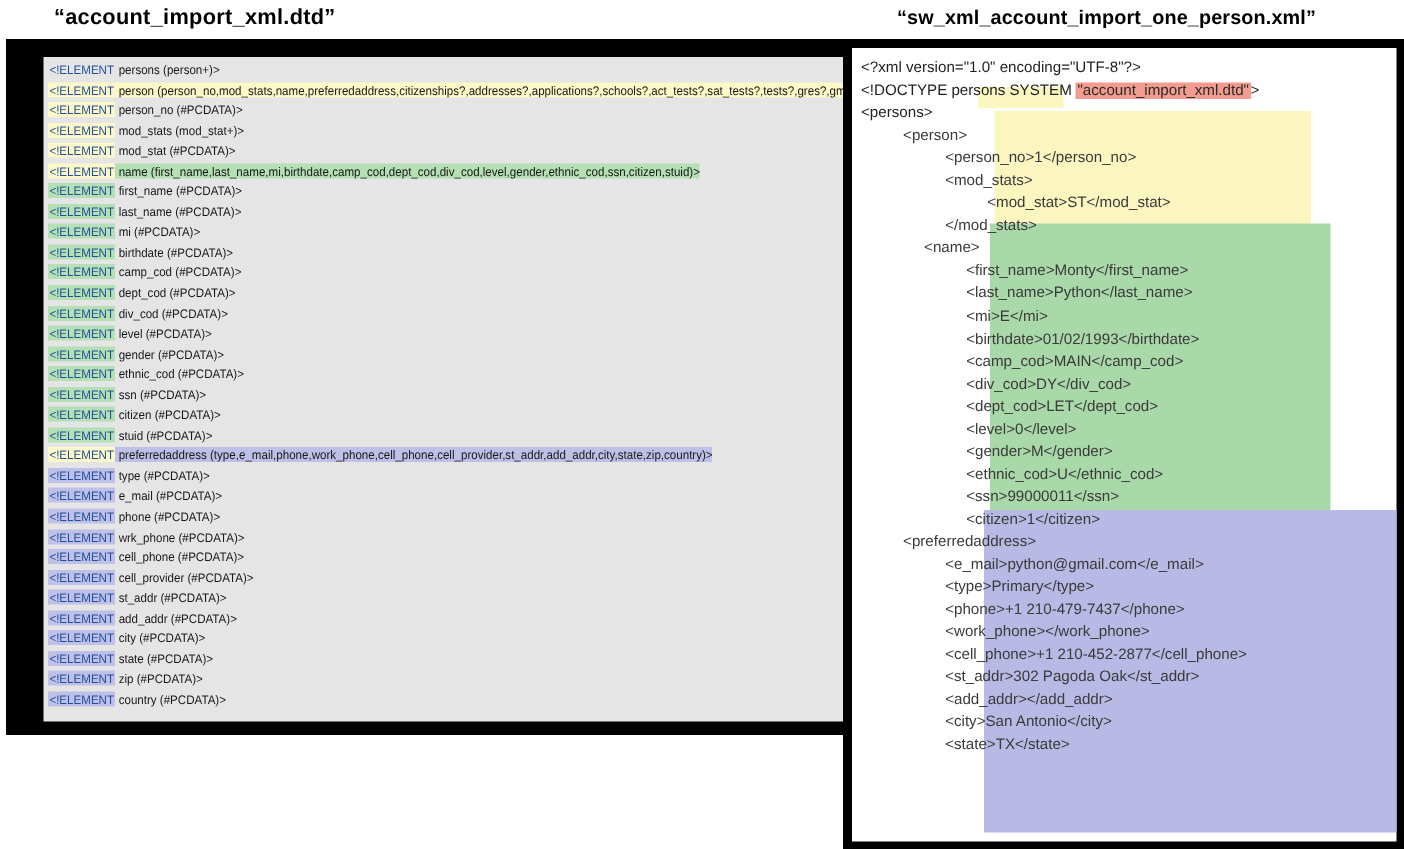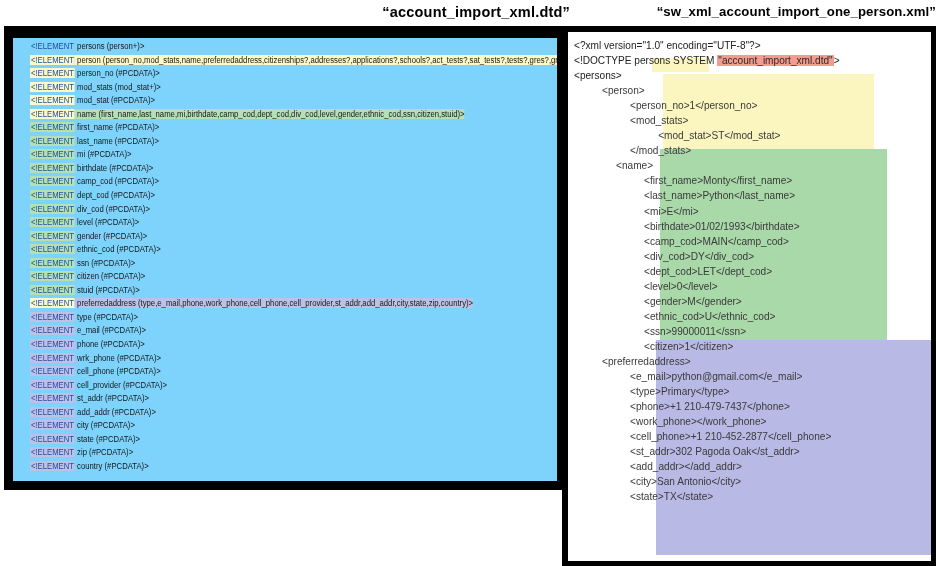--- a/index.html
+++ b/index.html
@@ -11,24 +11,25 @@
     width: 936px;
     height: 566px;
     position: relative;
     font-family: "Liberation Sans", sans-serif;
     overflow: hidden;
   }
 
   
   .caption {
     position: absolute;
-    text-align: right;
+    text-align: left;
     font-weight: bold;
     color: #000000;
     white-space: nowrap;
+    margin-left: 36px;
   }
   #caption-dtd {
     left: 0; top: 4px; width: 570px;
     font-size: 14.5px;
     letter-spacing: .2px;
   }
   #caption-xml {
     left: 562px; top: 4px; width: 374px;
     font-size: 13.2px;
     letter-spacing: .1px;
@@ -39,24 +40,25 @@
     position: absolute;
     left: 4px; top: 26px;
     width: 562px; height: 464px;
     background: #000000;
     box-sizing: border-box;
     padding: 12px 9px 9px 9px;
   }
   #dtd-sheet {
     width: 100%;
     height: 100%;
-    background: #7dd3fc;
-    box-sizing: border-box;
-    padding: 2px 0 0 17px;
+    background: #e5e5e5;
+    box-sizing: border-box;
+    padding: 2px 0 0 3px;
     overflow: hidden;
+    margin-left: 16px;
   }
   .dtd-line {
     font-family: "Liberation Sans", sans-serif;
     font-size: 8.3px;
     line-height: 13.55px;
     height: 13.55px;
     white-space: nowrap;
     color: #1a1a1a;
     transform: scaleX(0.93);
     transform-origin: left center;

